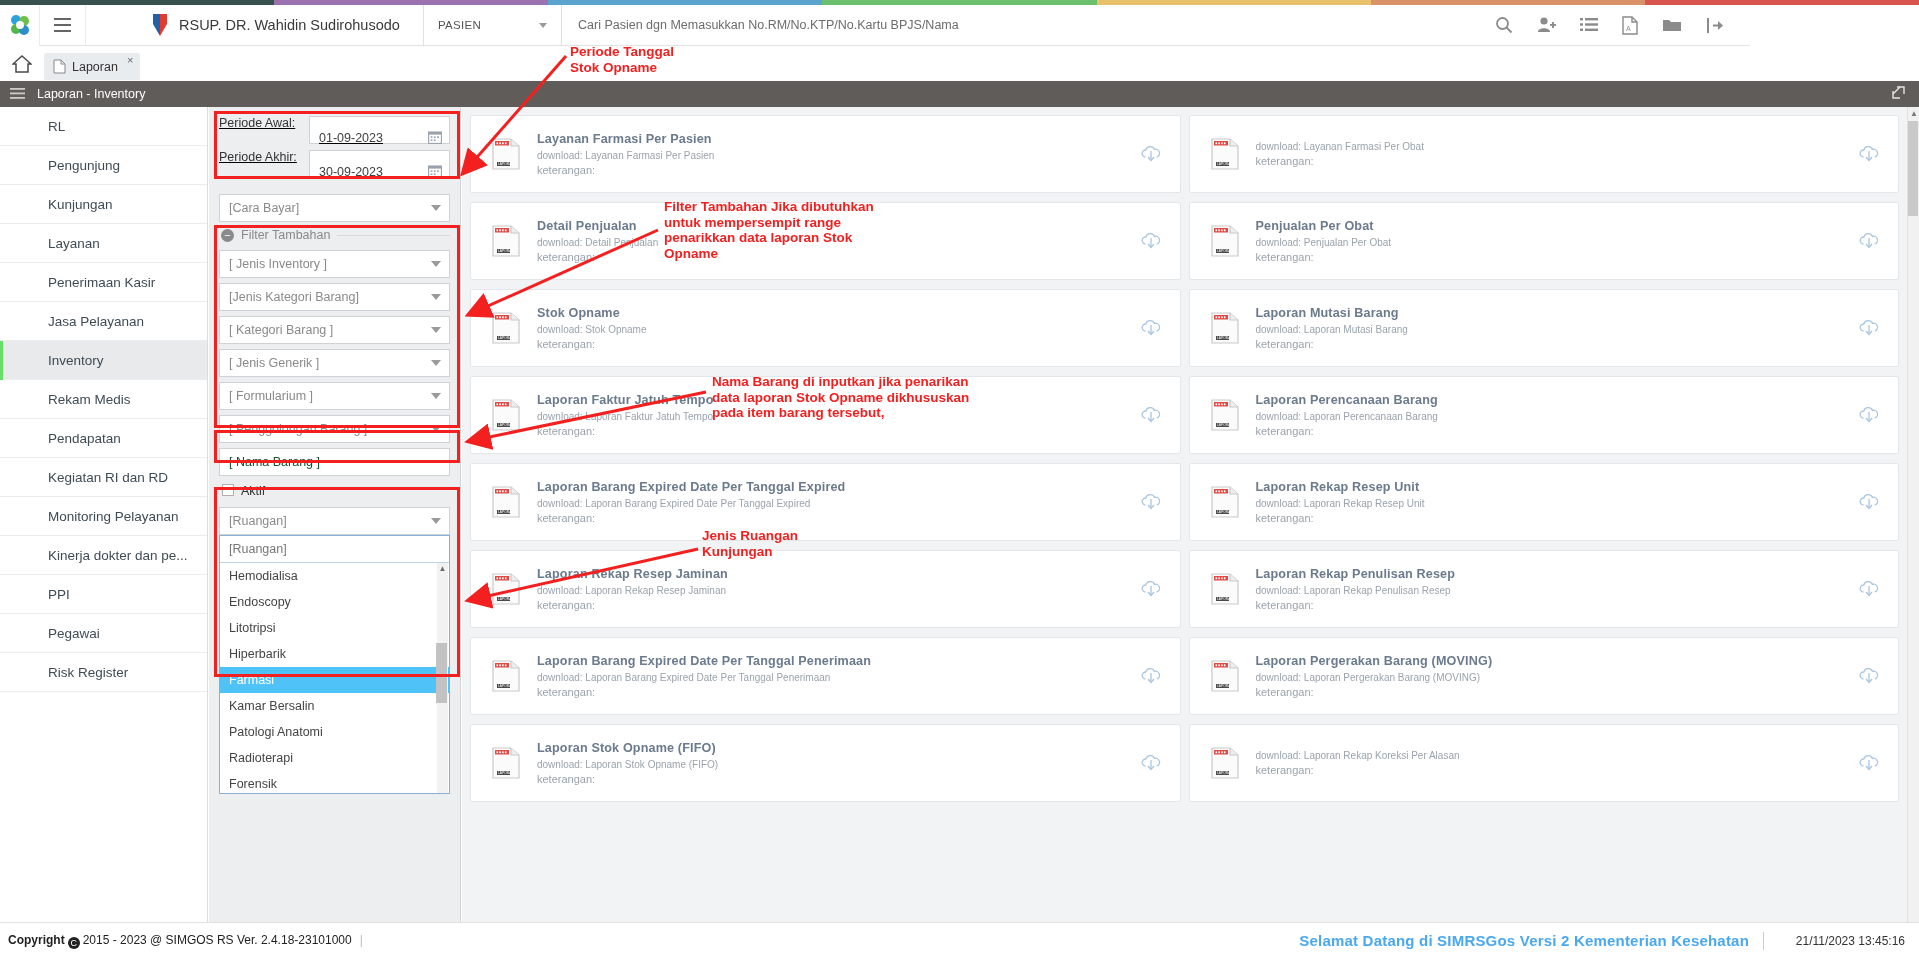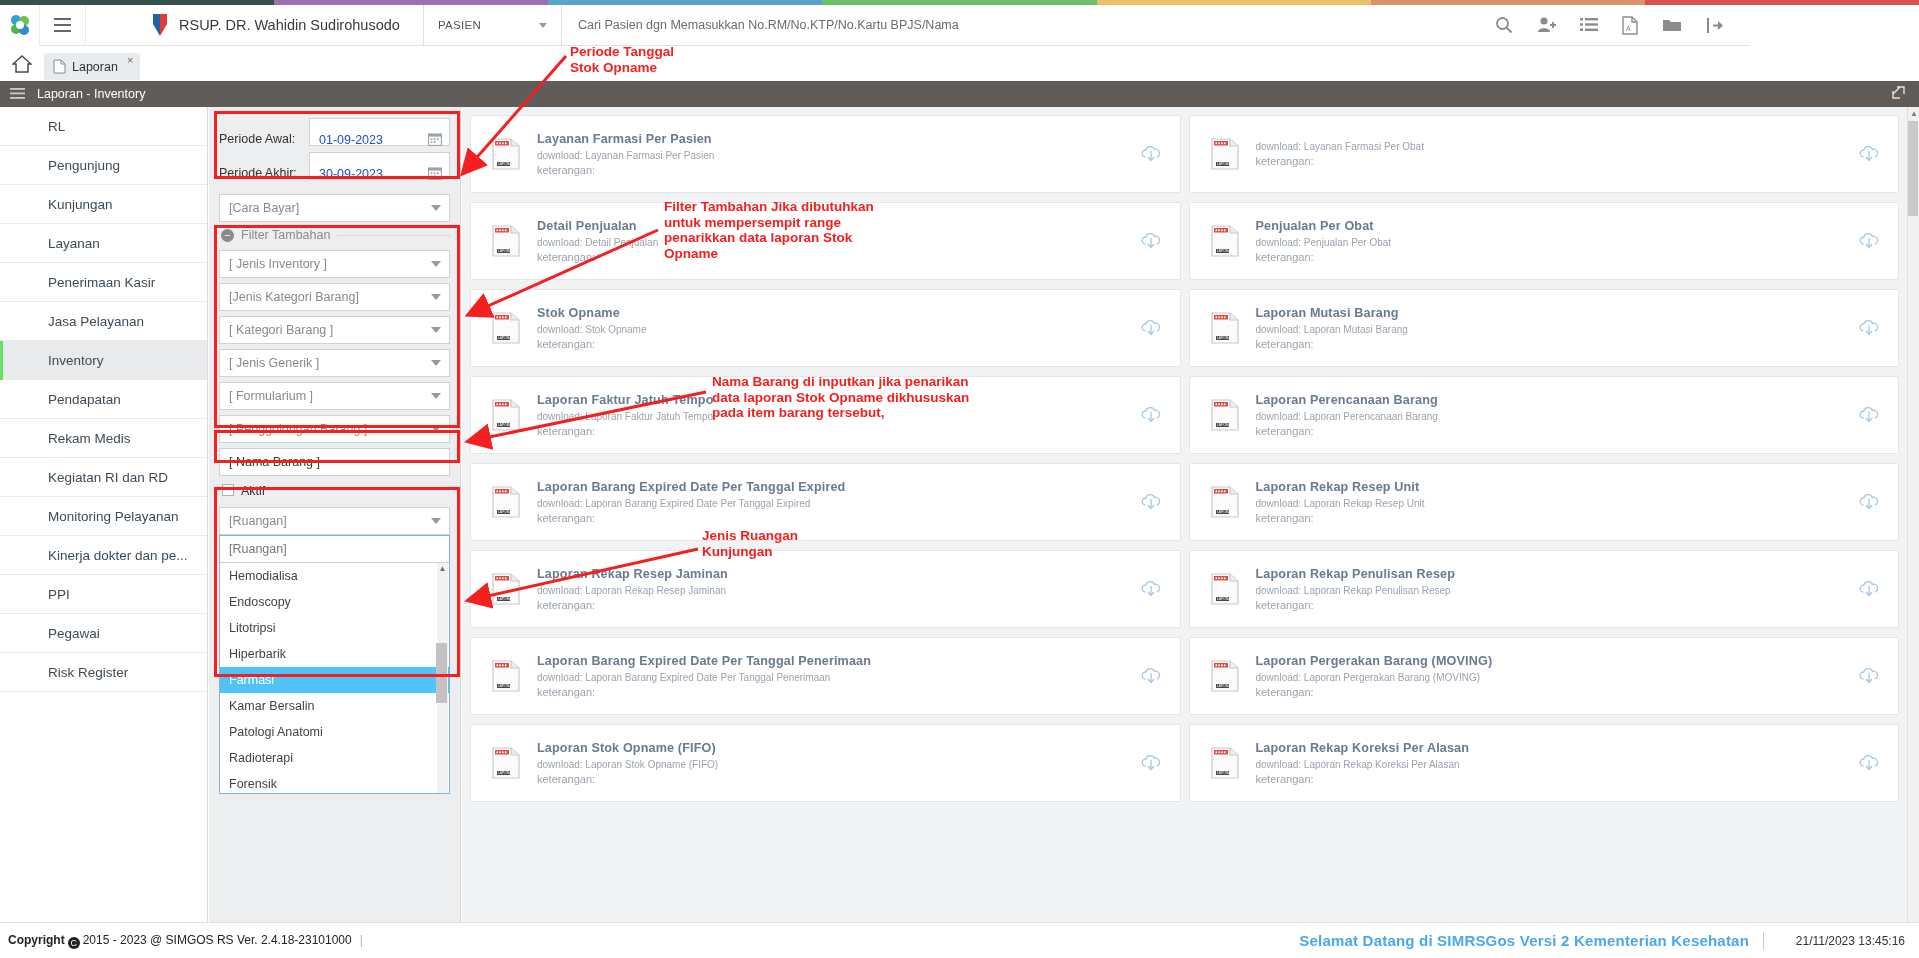--- a/index.html
+++ b/index.html
@@ -56,25 +56,25 @@
              border-right:1px solid #dcdcdc; }
   .sb-item { height:39px; border-bottom:1px solid #ececec; display:flex; align-items:center;
              padding-left:48px; font-size:13.5px; color:#3f4b55; position:relative; cursor:pointer; }
   .sb-item.active { background:#e8eaec; }
   .sb-item.active::before { content:""; position:absolute; left:0; top:0; width:3px; height:39px;
                             background:#67e067; }
 
   
   .filterpanel { position:absolute; top:107px; left:209px; width:252px; height:815px;
                  background:#eceeef; border-right:1px solid #d4d4d4; padding:9px 10px 0 10px; }
-  .f-row { display:flex; align-items:flex-end; background:#eceeef; height:30px; margin-bottom:4px; }
+  .f-row { display:flex; align-items:flex-start; background:#eceeef; height:30px; margin-bottom:4px;text-decoration:underline; }
   .f-label { width:90px; font-size:12.5px; color:#333; }
   .f-input { flex:1; height:28px; background:#fff; border:1px solid #cfd2d4; display:flex;
              align-items:center; justify-content:space-between; padding:16px 7px 0 9px;
-             font-size:12.5px; color:#1d4ed8;gap:10px; }
+             font-size:12.5px; color:#404040;gap:10px; }
   .sel { height:28px; background:#fff; border:1px solid #cfd2d4; display:flex; align-items:center;
          justify-content:space-between; padding:0 8px 0 9px; font-size:12.5px; color:#8a8a8a;
          margin-bottom:5px; }
   .sel .dcar { width:0;height:0;border-left:5px solid transparent;border-right:5px solid transparent;
                border-top:6px solid #9a9a9a; }
   .fieldset-lbl { display:flex; align-items:center; gap:7px; font-size:12.5px; color:#8a8a8a;
                   margin:6px 0 8px 2px; }
   .minus-box { width:13px; height:13px; border-radius:7px; background:#8a8a8a; color:#fff;
                font-size:11px; display:flex; align-items:center; justify-content:center; line-height:1; }
   .fs-rule { flex:1; height:1px; background:#d8d8d8; }
@@ -278,24 +278,24 @@
       <div class="sb-item">
         <span>Penerimaan Kasir</span>
       </div>
       <div class="sb-item">
         <span>Jasa Pelayanan</span>
       </div>
       <div class="sb-item active">
         <span>Inventory</span>
       </div>
       <div class="sb-item">
+        <span>Rekam Medis</span>
+      </div>
+      <div class="sb-item">
         <span>Pendapatan</span>
-      </div>
-      <div class="sb-item">
-        <span>Rekam Medis</span>
       </div>
       <div class="sb-item">
         <span>Kegiatan RI dan RD</span>
       </div>
       <div class="sb-item">
         <span>Monitoring Pelayanan</span>
       </div>
       <div class="sb-item">
         <span>Kinerja dokter dan pe...</span>
       </div>
@@ -861,21 +861,20 @@
                 <rect x="4" y="4" width="14" height="4.5" fill="#e04a45"></rect>
                 <rect x="5.5" y="5.4" width="1.6" height="1.8" fill="#fff"></rect>
                 <rect x="8.3" y="5.4" width="1.6" height="1.8" fill="#fff"></rect>
                 <rect x="11.1" y="5.4" width="1.6" height="1.8" fill="#fff"></rect>
                 <rect x="13.9" y="5.4" width="1.6" height="1.8" fill="#fff"></rect>
                 <rect x="6" y="25" width="13" height="4" fill="#4a4a4a"></rect>
                 <text x="7" y="28.3" font-size="3.3" fill="#fff" font-family="Liberation Sans">LAPORAN</text>
               </svg>
             </div>
             <div class="card-txt">
-              <div class="card-title">Laporan Rekap Koreksi Per Alasan</div>
               <div class="card-sub">download: Laporan Rekap Koreksi Per Alasan</div>
               <div class="card-ket">keterangan:</div>
             </div>
             <div class="dl-ico">
               <svg width="22" height="22" viewBox="0 0 22 22">
                 <path d="M5.5 14 a3.5 3.5 0 0 1 0.3 -7 a4.6 4.6 0 0 1 8.7 -0.6 a3.8 3.8 0 0 1 2.2 7.6" fill="none" stroke="#a9c6e0" stroke-width="1.3"></path>
                 <line x1="11" y1="8" x2="11" y2="17" stroke="#a9c6e0" stroke-width="1.3"></line>
                 <path d="M8 14 L11 17.5 L14 14" fill="none" stroke="#a9c6e0" stroke-width="1.3"></path>
               </svg>
             </div>

